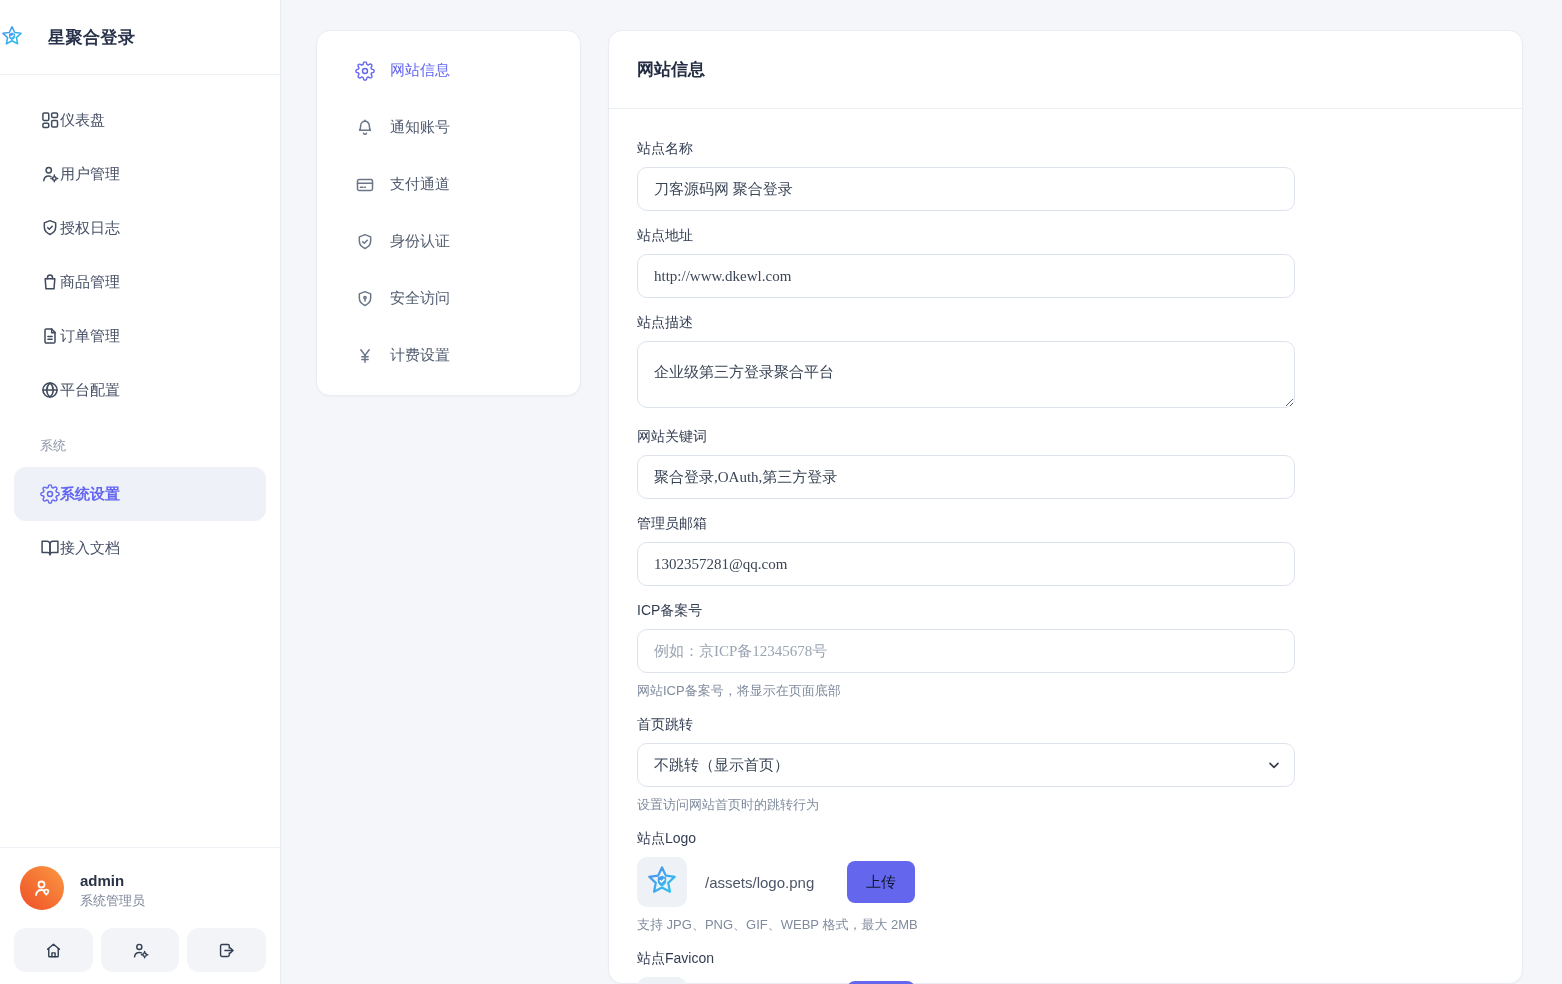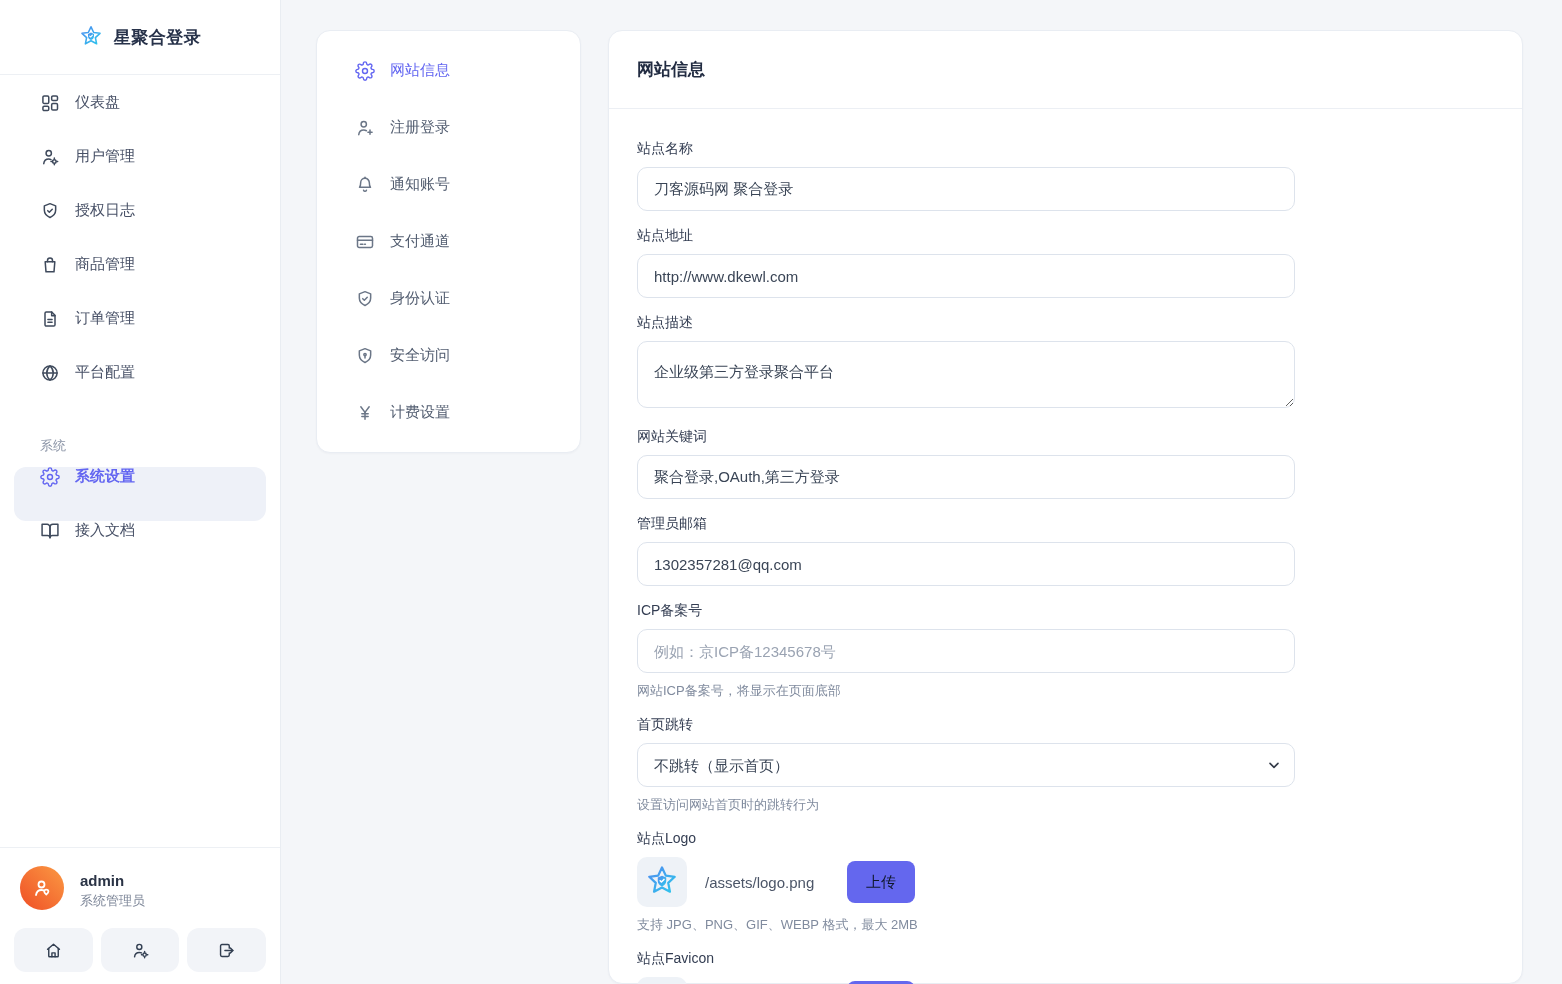--- a/index.html
+++ b/index.html
@@ -2,24 +2,24 @@
 <html><head>
 <meta charset="utf-8">
 <style>
   * { margin:0; padding:0; box-sizing:border-box; }
   html,body { width:1562px; height:984px; overflow:hidden; }
   body { font-family:"Liberation Sans","DejaVu Sans",sans-serif; background:#f4f6f9; color:#333d52; }
   .app { display:flex; width:1562px; height:984px; overflow:hidden; }
 
   
   .sidebar { width:281px; min-width:281px; background:#fff; border-right:1px solid #e9edf2; display:flex; flex-direction:column; }
-  .brand { height:75px; display:flex; align-items:center; justify-content:center; gap:11px; border-bottom:1px solid #edf0f4; }
+  .brand { height:75px; display:flex; align-items:center; gap:24px; border-bottom:1px solid #edf0f4; }
   .brand-name { font-size:17px; font-weight:700; color:#27324a; letter-spacing:.5px; }
   .menu { padding:18px 14px 0; flex:1; }
-  .menu-item { height:54px; display:flex; align-items:flex-start; gap:15px; padding:0 26px; border-radius:12px; color:#475066; font-size:15px; cursor:pointer; }
+  .menu-item { height:54px; display:flex; align-items:center; padding:0 26px; border-radius:12px; color:#475066; font-size:15px; cursor:pointer; }
   .menu-item svg { width:20px; height:20px; stroke:#3f4a5c; }
   .menu-item.active { background:#eef1f8; color:#6366f1; font-weight:700; }
   .menu-item.active svg { stroke:#6366f1; }
   .menu-section { font-size:13px; color:#8c95a7; padding:20px 0 12px 26px; }
   .sidebar-footer { border-top:1px solid #edf0f4; padding:16px 14px 12px; }
   .user-row { display:flex; align-items:flex-end; gap:16px; padding:2px 6px 18px; }
   .avatar { width:44px; height:44px; border-radius:50%; background:linear-gradient(225deg,#fb9a43,#ef4e26); display:flex; align-items:center; justify-content:center; flex:none; }
   .avatar svg { width:24px; height:24px; stroke:#fff; }
   .user-name { font-size:15px; font-weight:700; color:#2a3345; }
   .user-role { font-size:13px; color:#7d8698; margin-top:3px; }
@@ -36,21 +36,21 @@
   .snav-item.active { color:#6366f1; }
   .snav-item.active svg { stroke:#6366f1; }
 
   .panel { flex:1; background:#fff; border:1px solid #e9edf3; border-radius:14px; box-shadow:0 1px 2px rgba(30,40,60,.03); }
   .panel-header { padding:27px 28px; border-bottom:1px solid #eceff4; }
   .panel-title { font-size:17px; font-weight:700; color:#222c42; }
   .panel-body { padding:31px 28px 40px; }
   .group { margin-bottom:16px; }
   .f-label { display:block; font-size:14px; color:#333d52; margin-bottom:9px; }
   .f-input, .f-textarea, .f-select { width:658px; border:1px solid #dde3ec; border-radius:10px; background:#fff; font-size:15px; color:#3a4556; font-family:"Liberation Sans","DejaVu Sans",sans-serif; outline:none; }
-  .f-input, .f-select { height:44px; padding:0 16px; }
+  .f-input, .f-select { height:44px; padding:0 16px;font-family:Liberation Serif, serif; }
   .f-textarea { height:67px; padding:19px 16px; resize:vertical; line-height:1.5; }
   .f-input::placeholder, .f-textarea::placeholder { color:#9aa3b2; }
   .f-hint { font-size:13px; color:#808b9e; margin-top:9px; }
   .select-wrap { position:relative; width:658px; }
   .f-select { appearance:none; -webkit-appearance:none; cursor:pointer; }
   .select-chev { position:absolute; right:13px; top:50%; transform:translateY(-50%); pointer-events:none; display:flex; }
   .select-chev svg { width:16px; height:16px; stroke:#333a48; }
   .upload-row { display:flex; align-items:center; margin-top:7px; }
   .img-preview { width:50px; height:50px; border-radius:10px; background:#eef2f7; display:flex; align-items:center; justify-content:center; flex:none; }
   .img-preview svg { width:34px; height:34px; }
@@ -219,30 +219,20 @@
             <svg viewBox="0 0 24 24" fill="none" stroke-width="1.7" stroke-linecap="round" stroke-linejoin="round">
               <circle cx="12" cy="12" r="3"></circle>
               <path d="M19.4 15a1.65 1.65 0 0 0 .33 1.82l.06.06a2 2 0 0 1 0 2.83 2 2 0 0 1-2.83 0l-.06-.06a1.65 1.65 0 0 0-1.82-.33 1.65 1.65 0 0 0-1 1.51V21a2 2 0 0 1-2 2 2 2 0 0 1-2-2v-.09A1.65 1.65 0 0 0 9 19.4a1.65 1.65 0 0 0-1.82.33l-.06.06a2 2 0 0 1-2.83 0 2 2 0 0 1 0-2.83l.06-.06a1.65 1.65 0 0 0 .33-1.82 1.65 1.65 0 0 0-1.51-1H3a2 2 0 0 1-2-2 2 2 0 0 1 2-2h.09A1.65 1.65 0 0 0 4.6 9a1.65 1.65 0 0 0-.33-1.82l-.06-.06a2 2 0 0 1 0-2.83 2 2 0 0 1 2.83 0l.06.06a1.65 1.65 0 0 0 1.82.33H9a1.65 1.65 0 0 0 1-1.51V3a2 2 0 0 1 2-2 2 2 0 0 1 2 2v.09a1.65 1.65 0 0 0 1 1.51 1.65 1.65 0 0 0 1.82-.33l.06-.06a2 2 0 0 1 2.83 0 2 2 0 0 1 0 2.83l-.06.06a1.65 1.65 0 0 0-.33 1.82V9a1.65 1.65 0 0 0 1.51 1H21a2 2 0 0 1 2 2 2 2 0 0 1-2 2h-.09a1.65 1.65 0 0 0-1.51 1z"></path>
             </svg>
           </span>
         <span>网站信息</span>
       </div>
       <div class="snav-item">
         <span style="display:flex;">
             <svg viewBox="0 0 24 24" fill="none" stroke-width="1.8" stroke-linecap="round" stroke-linejoin="round">
-              <circle cx="10.5" cy="7.5" r="3.2"></circle>
-              <path d="M4.5 20c.4-3.4 2.7-5.5 6-5.5 1.2 0 2.3.3 3.2.8"></path>
-              <path d="M18 14.5v5M15.5 17h5"></path>
-            </svg>
-          </span>
-        <span>注册登录</span>
-      </div>
-      <div class="snav-item">
-        <span style="display:flex;">
-            <svg viewBox="0 0 24 24" fill="none" stroke-width="1.8" stroke-linecap="round" stroke-linejoin="round">
               <path d="M12 4a5.2 5.2 0 0 1 5.2 5.2c0 3 .7 4.6 1.4 5.6H5.4c.7-1 1.4-2.6 1.4-5.6A5.2 5.2 0 0 1 12 4z"></path>
               <path d="M10.3 18.2a1.8 1.8 0 0 0 3.4 0"></path>
               <path d="M12 2.6V4"></path>
             </svg>
           </span>
         <span>通知账号</span>
       </div>
       <div class="snav-item">
         <span style="display:flex;">
             <svg viewBox="0 0 24 24" fill="none" stroke-width="1.8" stroke-linecap="round" stroke-linejoin="round">

